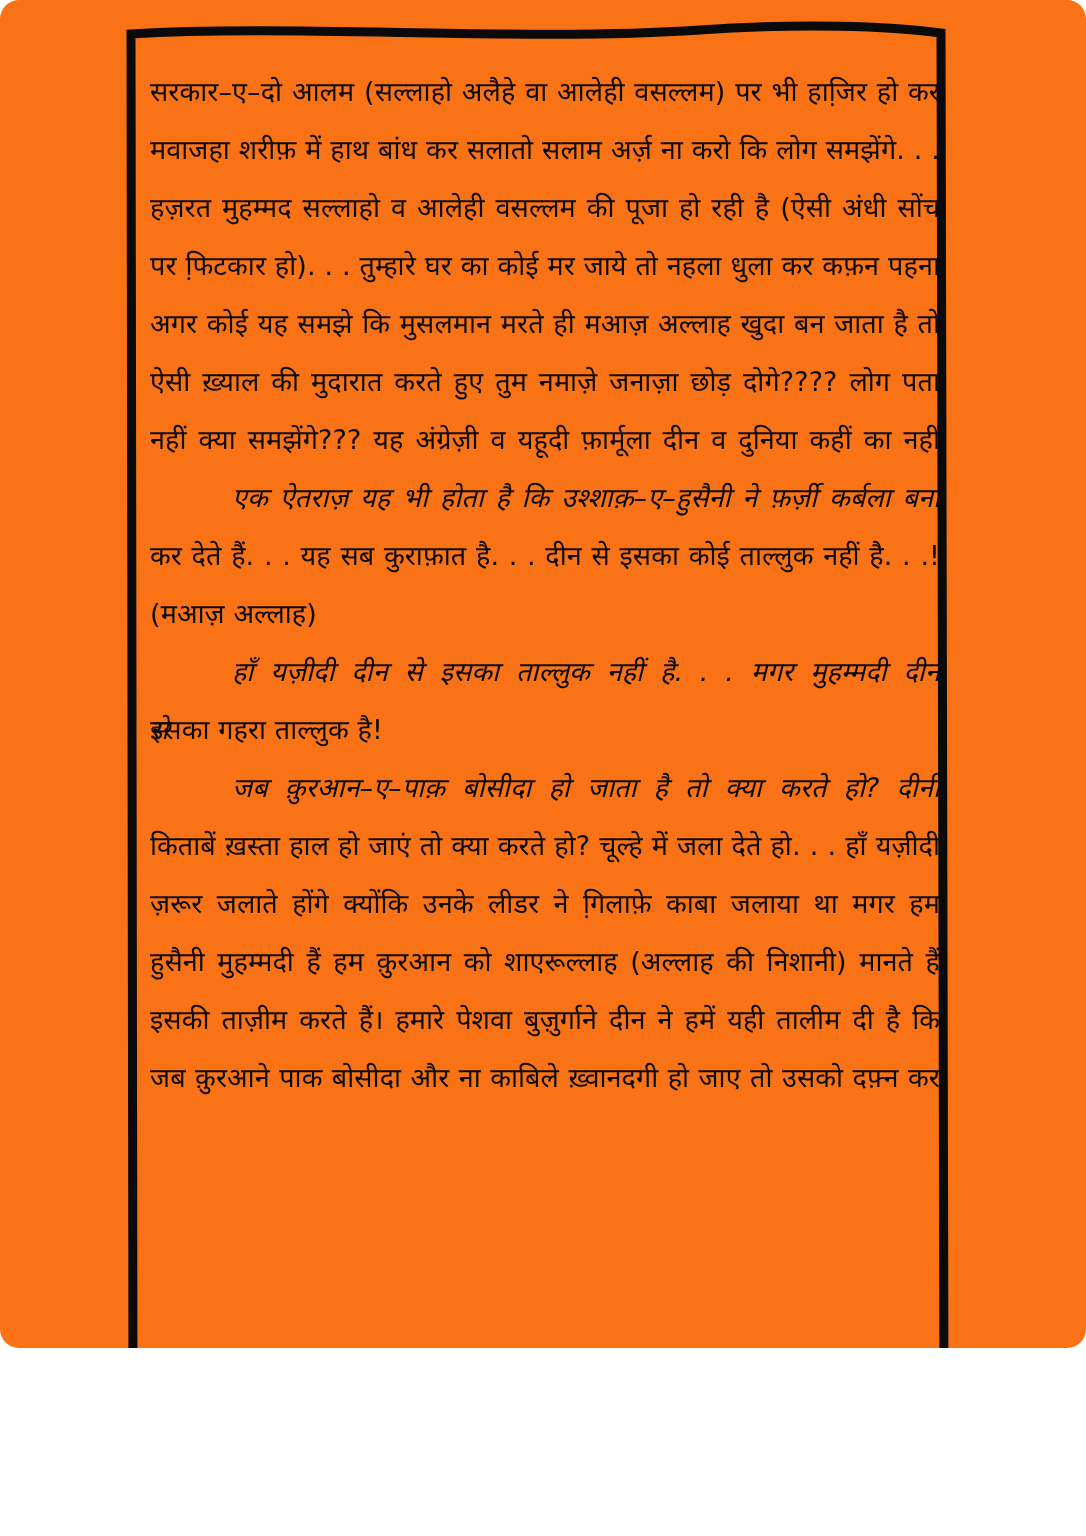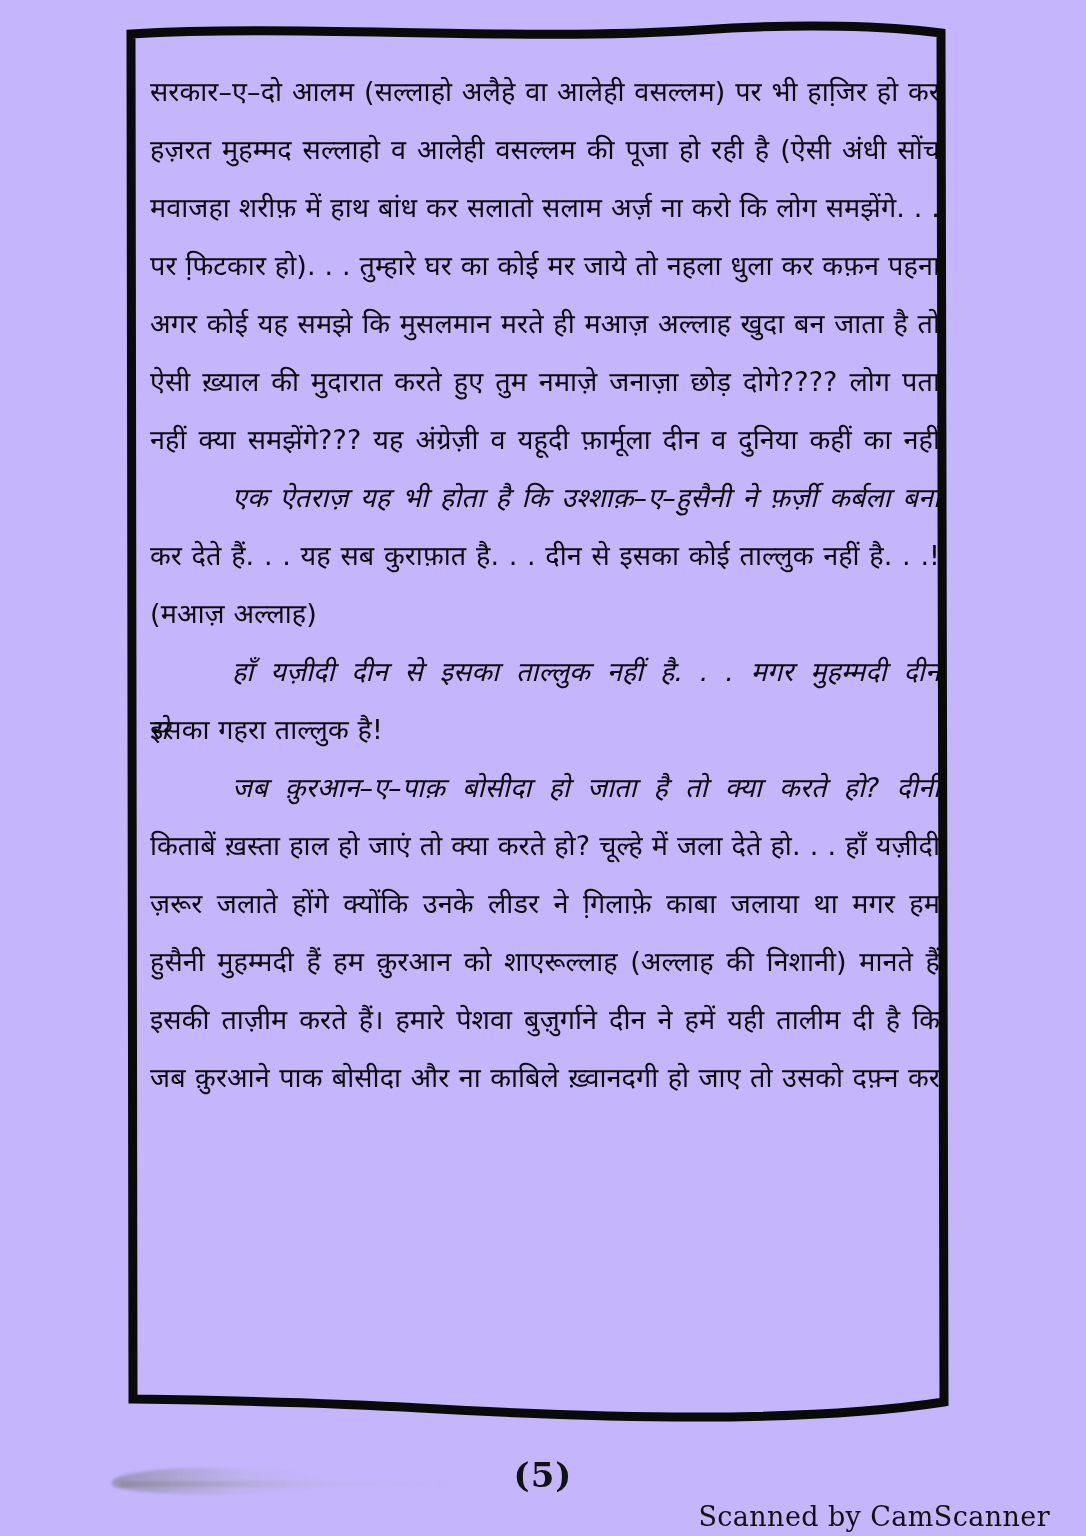--- a/index.html
+++ b/index.html
@@ -3,24 +3,25 @@
 <meta charset="utf-8">
 <style>
   html, body {
     margin: 0;
     padding: 0;
     background: #ffffff;
   }
   #page {
     position: relative;
     width: 1086px;
-    height: 1536px;
-    background: #c4b5fd;
+    height: 1348px;
+    background: #f97316;
     overflow: hidden;
     font-family: "DejaVu Sans", sans-serif;
+    border-radius: 19px;
   }
 
   
   #frame-wrap {
     position: absolute;
     left: 0;
     top: 0;
     width: 1086px;
     height: 1460px;
     pointer-events: none;
@@ -126,22 +127,22 @@
                L 944 1402
                C 800 1424, 600 1418, 420 1408
                C 320 1402, 200 1400, 133 1399
                Z" fill="none" stroke="#0a0a0a" stroke-width="9" stroke-linejoin="miter"></path>
     </svg>
   </div>
 
   <div id="text-column">
 
     <div class="line justify">सरकार–ए–दो आलम (सल्लाहो अलैहे वा आलेही वसल्लम) पर भी हाजि़र हो कर</div>
+    <div class="line justify">मवाजहा शरीफ़ में हाथ बांध कर सलातो सलाम अर्ज़ ना करो कि लोग समझेंगे. . .</div>
     <div class="line justify">हज़रत मुहम्मद सल्लाहो व आलेही वसल्लम की पूजा हो रही है (ऐसी अंधी सोंच</div>
-    <div class="line justify">मवाजहा शरीफ़ में हाथ बांध कर सलातो सलाम अर्ज़ ना करो कि लोग समझेंगे. . .</div>
     <div class="line justify">पर फि़टकार हो). . . तुम्हारे घर का कोई मर जाये तो नहला धुला कर कफ़न पहना</div>
     <div class="line justify">अगर कोई यह समझे कि मुसलमान मरते ही मआज़ अल्लाह खुदा बन जाता है तो</div>
     <div class="line justify">ऐसी ख़्याल की मुदारात करते हुए तुम नमाज़े जनाज़ा छोड़ दोगे???? लोग पता</div>
     <div class="line justify">नहीं क्या समझेंगे??? यह अंग्रेज़ी व यहूदी फ़ार्मूला दीन व दुनिया कहीं का नहीं</div>
 
     <div class="line justify indent loose">एक ऐतराज़ यह भी होता है कि उश्शाक़–ए–हुसैनी ने फ़र्ज़ी कर्बला बना</div>
     <div class="line justify">कर देते हैं. . . यह सब कुराफ़ात है. . . दीन से इसका कोई ताल्लुक नहीं है. . .!</div>
     <div class="line">(मआज़ अल्लाह)</div>
 
     <div class="line justify indent looser">हाँ यज़ीदी दीन से इसका ताल्लुक नहीं है. . . मगर मुहम्मदी दीन से</div>

